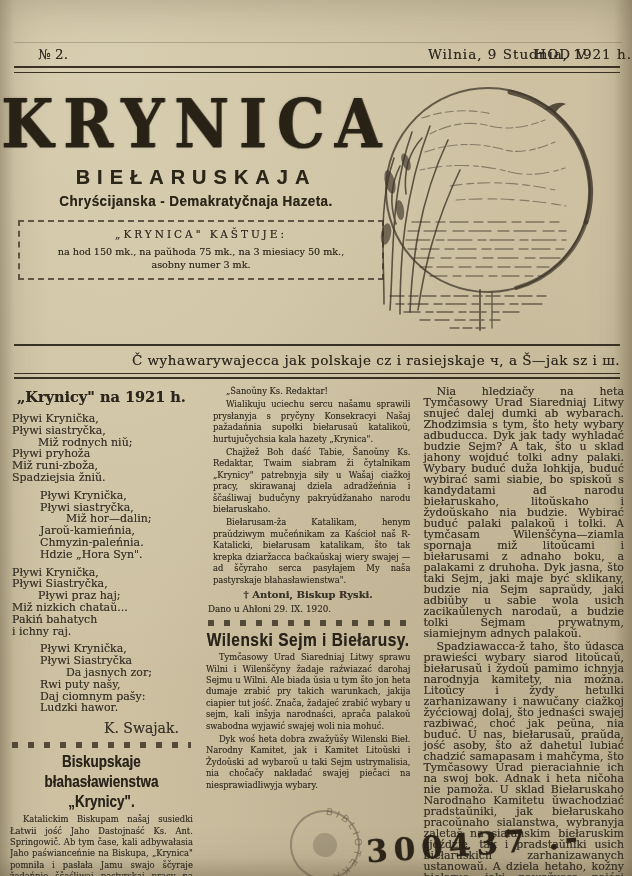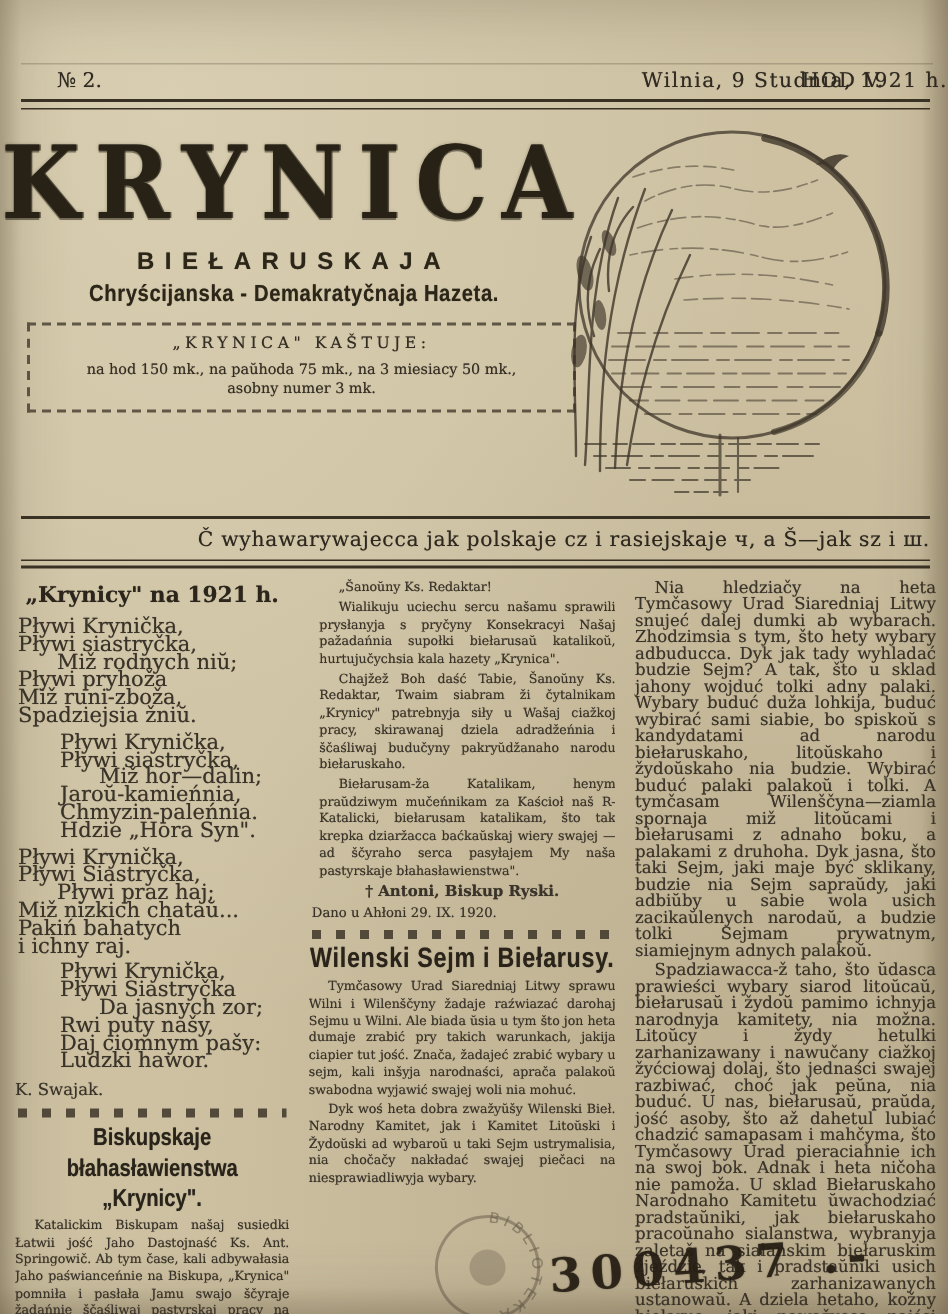--- a/index.html
+++ b/index.html
@@ -30,21 +30,21 @@
   .masthead{position:absolute;left:0;top:74px;width:600px;height:262px;}
   .mast-left{position:absolute;left:0;top:0;width:392px;}
   .title{
     margin-top:14px;text-align:center;
     font-size:60px;font-weight:bold;letter-spacing:10px;
     color:#272116;transform:scaleY(1.12);
     text-shadow:1px 0 0 rgba(39,33,22,.7), 0 1px 0 rgba(39,33,22,.5), 0 0 2px rgba(39,33,22,.35);
     font-family:"DejaVu Serif", serif;
   }
   .sub1{margin-top:8px;text-align:center;font-family:"Liberation Sans",sans-serif;
-    font-weight:bold;font-size:16px;letter-spacing:7px;color:#2c2619;}
+    font-weight:bold;font-size:20px;letter-spacing:7px;color:#2c2619;}
   .sub2{margin-top:4px;text-align:center;font-family:"Liberation Sans",sans-serif;
     font-weight:bold;font-size:13.5px;letter-spacing:.4px;color:#2c2619;transform:scaleY(1.15);}
   .infobox{
     margin:12px 8px 0 18px;border:2px dashed rgba(58,49,37,.75);
     font-size:9.6px;color:#332c22;
   }
   .addr{padding:7px 10px 6px 14px;line-height:15px;border-bottom:2px dashed rgba(58,49,37,.75);}
   .addr .lbl{letter-spacing:2px;}
   .kastuje{padding:6px 8px 7px 8px;text-align:center;line-height:13px;}
   .k-title{letter-spacing:3px;font-size:10.5px;margin-bottom:4px;}
@@ -62,24 +62,24 @@
     display:flex;gap:13px;overflow:hidden;}
   .col{overflow:hidden;}
   .col-left{width:186px;}
   .col-mid{width:208px;}
   .col-right{width:204px;}
   .body-txt{font-size:8.4px;line-height:11.4px;text-align:justify;color:#3a3329;}
   .col-right .body-txt{font-size:11px;line-height:11px;}
   .para{text-indent:13px;margin:0 0 2px 0;}
 
   .poem-head{text-align:center;font-weight:bold;font-size:14.5px;color:#2b251b;margin:2px 0 8px 0;}
-  .stanza{font-size:14px;line-height:11.8px;color:#3a3329;margin:0 0 6px 2px;}
+  .stanza{font-size:11px;line-height:11.8px;color:#3a3329;margin:0 0 6px 2px;}
   .stanza.ind{margin-left:30px;}
   .pline.i2{margin-left:26px;}
-  .poem-sig{text-align:left;font-size:11px;margin:2px 14px 6px 0;}
+  .poem-sig{text-align:right;font-size:14px;margin:2px 14px 6px 0;}
 
   .sq-divider{height:6px;margin:4px 2px 8px 2px;
     background-image:repeating-linear-gradient(90deg,rgba(62,53,40,.85) 0 6px, transparent 6px 16px);}
   .art-head{font-family:"Liberation Sans",sans-serif;font-weight:bold;text-align:center;
     color:#29231a;transform:scaleY(1.2);margin:4px 0 7px 0;}
   .art-head.small{font-size:13.5px;line-height:17px;}
   .art-head.big{font-size:15.5px;letter-spacing:.5px;margin-top:2px;}
 
   .letter{margin-left:7px;}
   .sig-line{text-align:center;font-size:10px;font-weight:bold;margin:3px 0 4px 0;}

